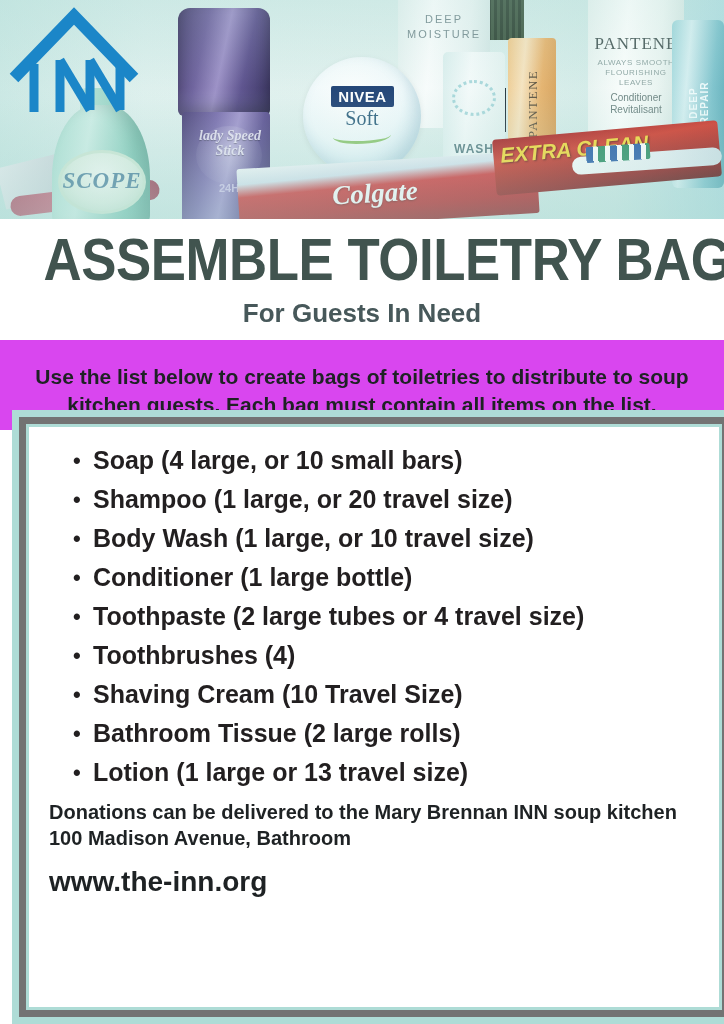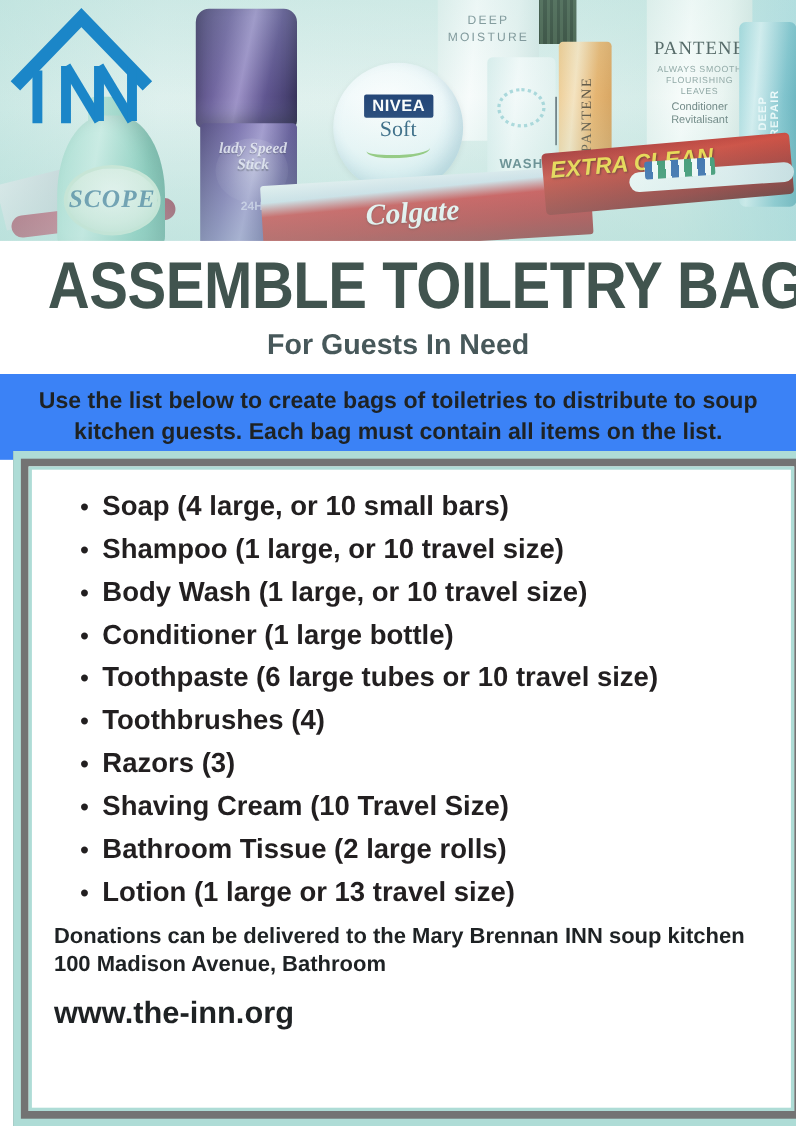--- a/index.html
+++ b/index.html
@@ -296,22 +296,22 @@
     font-weight: bold;
     font-size: 26px;
     line-height: 36px;
     color: #47585a;
   }
 
   
   .instruction-band {
     margin-top: 9px;
     width: 724px;
-    background: #3b82f6;
-    padding: 11px 26px 11px 26px;
+    background: #d946ef;
+    padding: 23px 26px 11px 26px;
     text-align: center;
   }
   .instruction-text {
     font-family: "Liberation Sans Narrow", "Liberation Sans", sans-serif;
     font-weight: bold;
     font-size: 21px;
     line-height: 28px;
     color: #1e2224;
   }
 
@@ -457,26 +457,25 @@
 
   <div class="instruction-band">
     <div class="instruction-text">Use the list below to create bags of toiletries to distribute to soup kitchen guests. Each bag must contain all items on the list.</div>
   </div>
 
   <div class="panel-outer">
     <div class="panel-inner">
 
       <ul class="item-list">
         <li>Soap (4 large, or 10 small bars)</li>
-        <li>Shampoo (1 large, or 10 travel size)</li>
+        <li>Shampoo (1 large, or 20 travel size)</li>
         <li>Body Wash (1 large, or 10 travel size)</li>
         <li>Conditioner (1 large bottle)</li>
-        <li>Toothpaste (6 large tubes or 10 travel size)</li>
+        <li>Toothpaste (2 large tubes or 4 travel size)</li>
         <li>Toothbrushes (4)</li>
-        <li>Razors (3)</li>
         <li>Shaving Cream (10 Travel Size)</li>
         <li>Bathroom Tissue (2 large rolls)</li>
         <li>Lotion (1 large or 13 travel size)</li>
       </ul>
 
       <div class="footer-block">
         <div class="footer-line">Donations can be delivered to the Mary Brennan INN soup kitchen</div>
         <div class="footer-line">100 Madison Avenue, Bathroom</div>
         <div class="footer-url">www.the-inn.org</div>
       </div>

